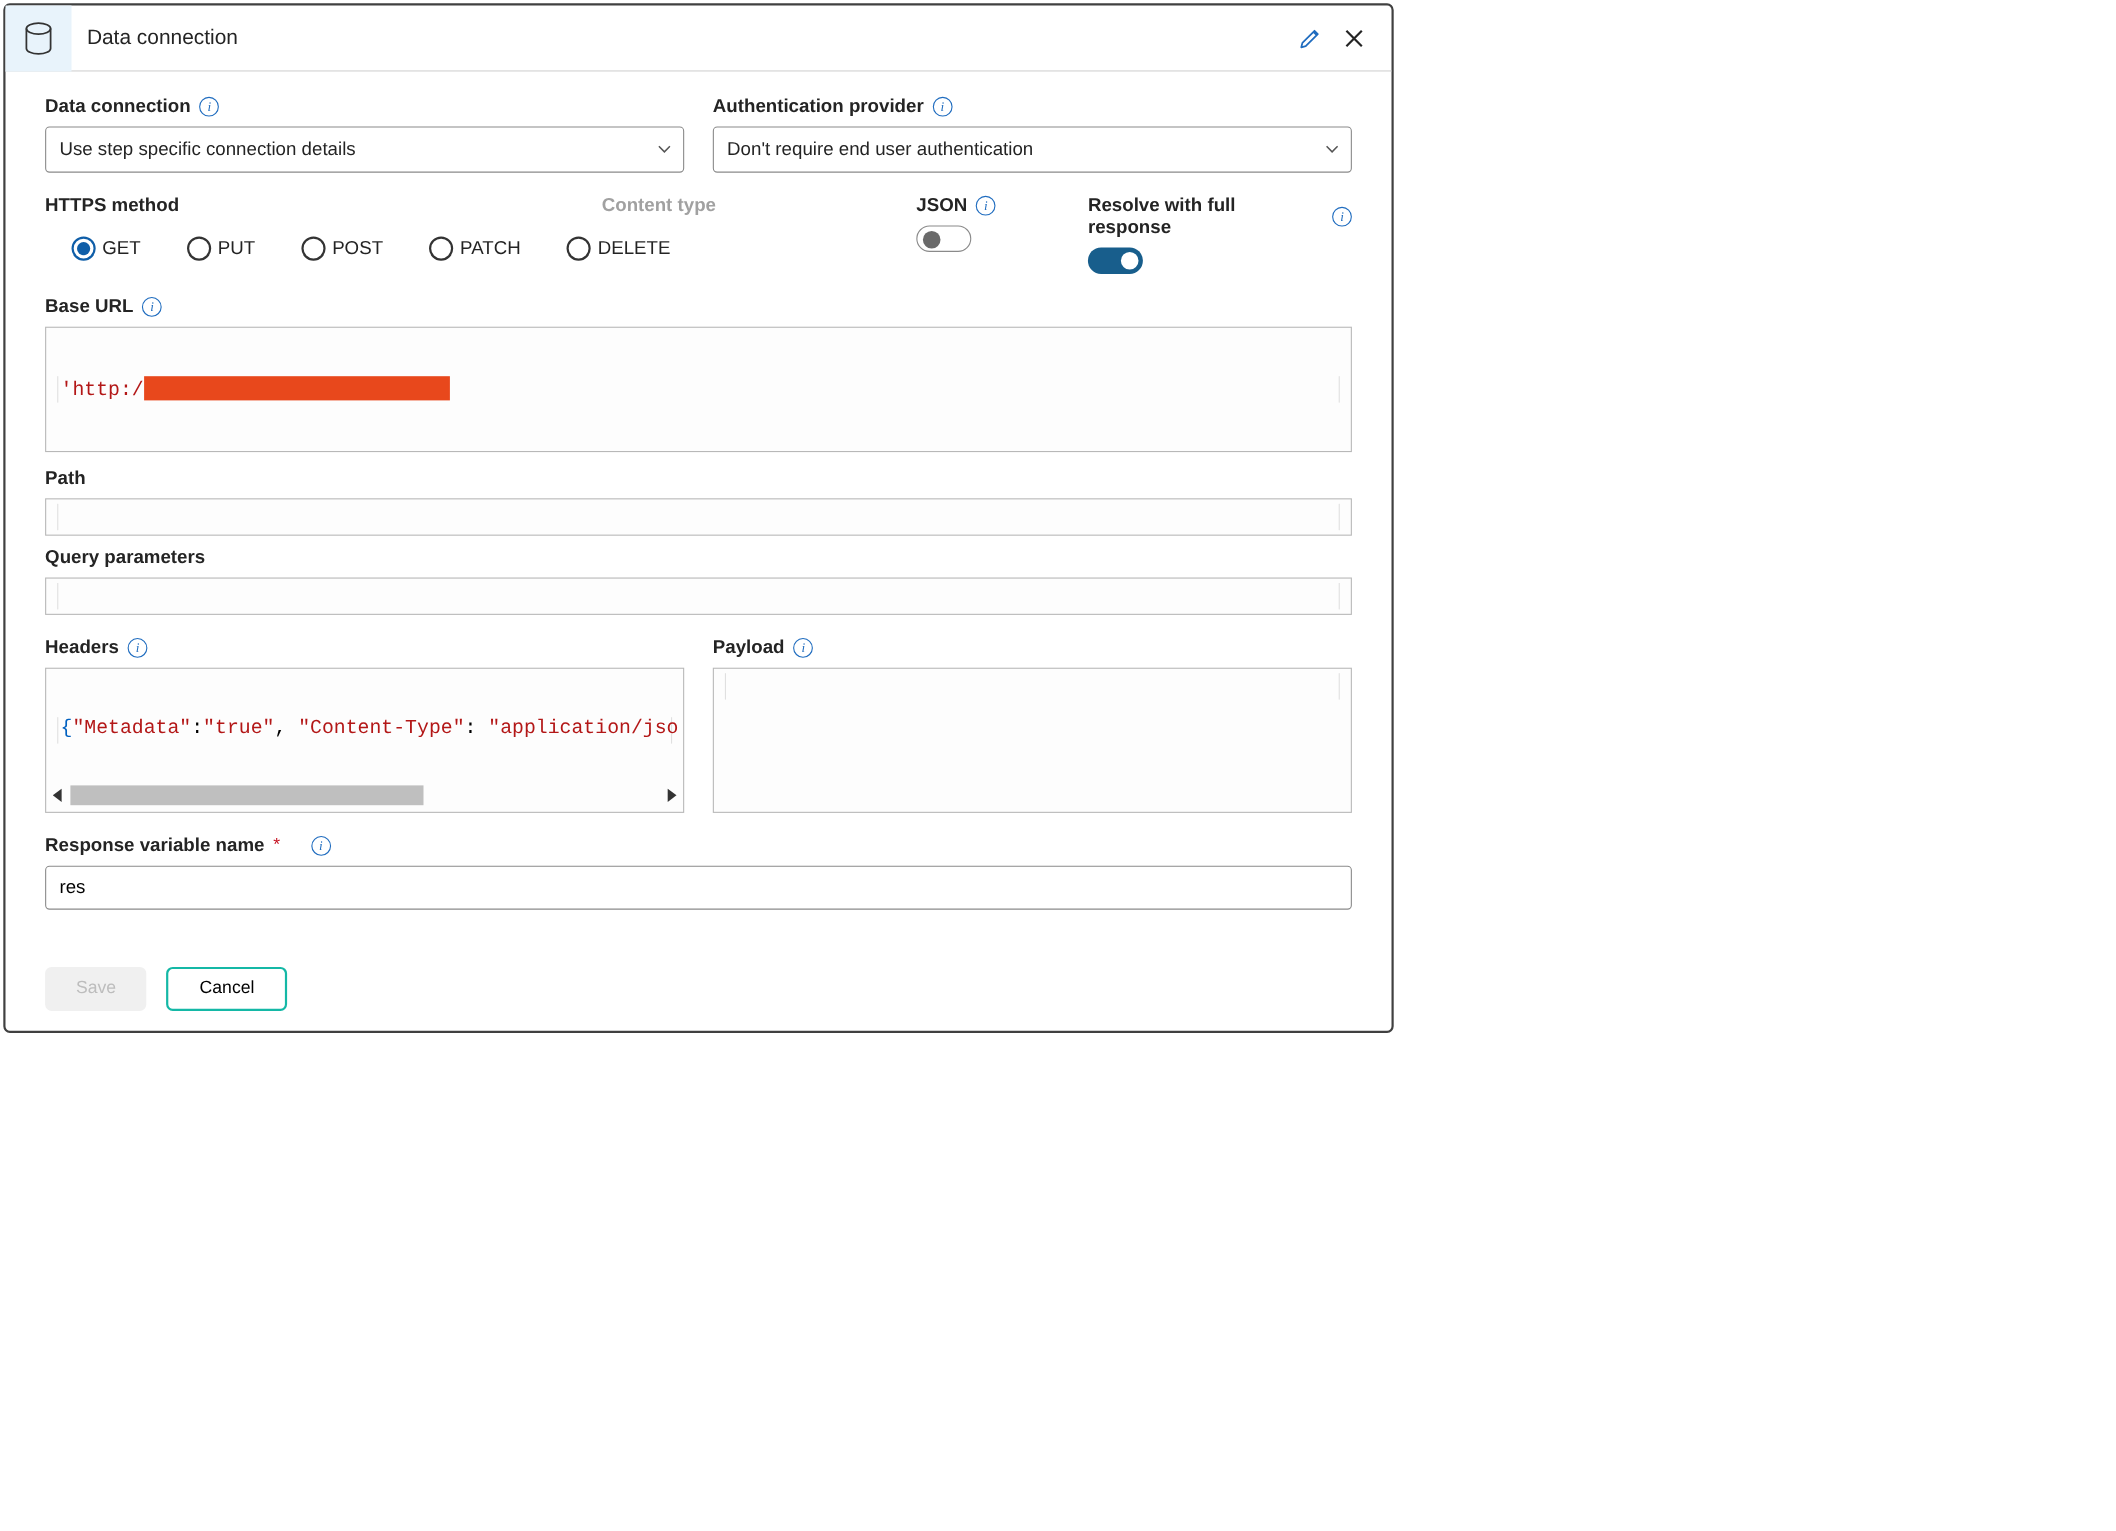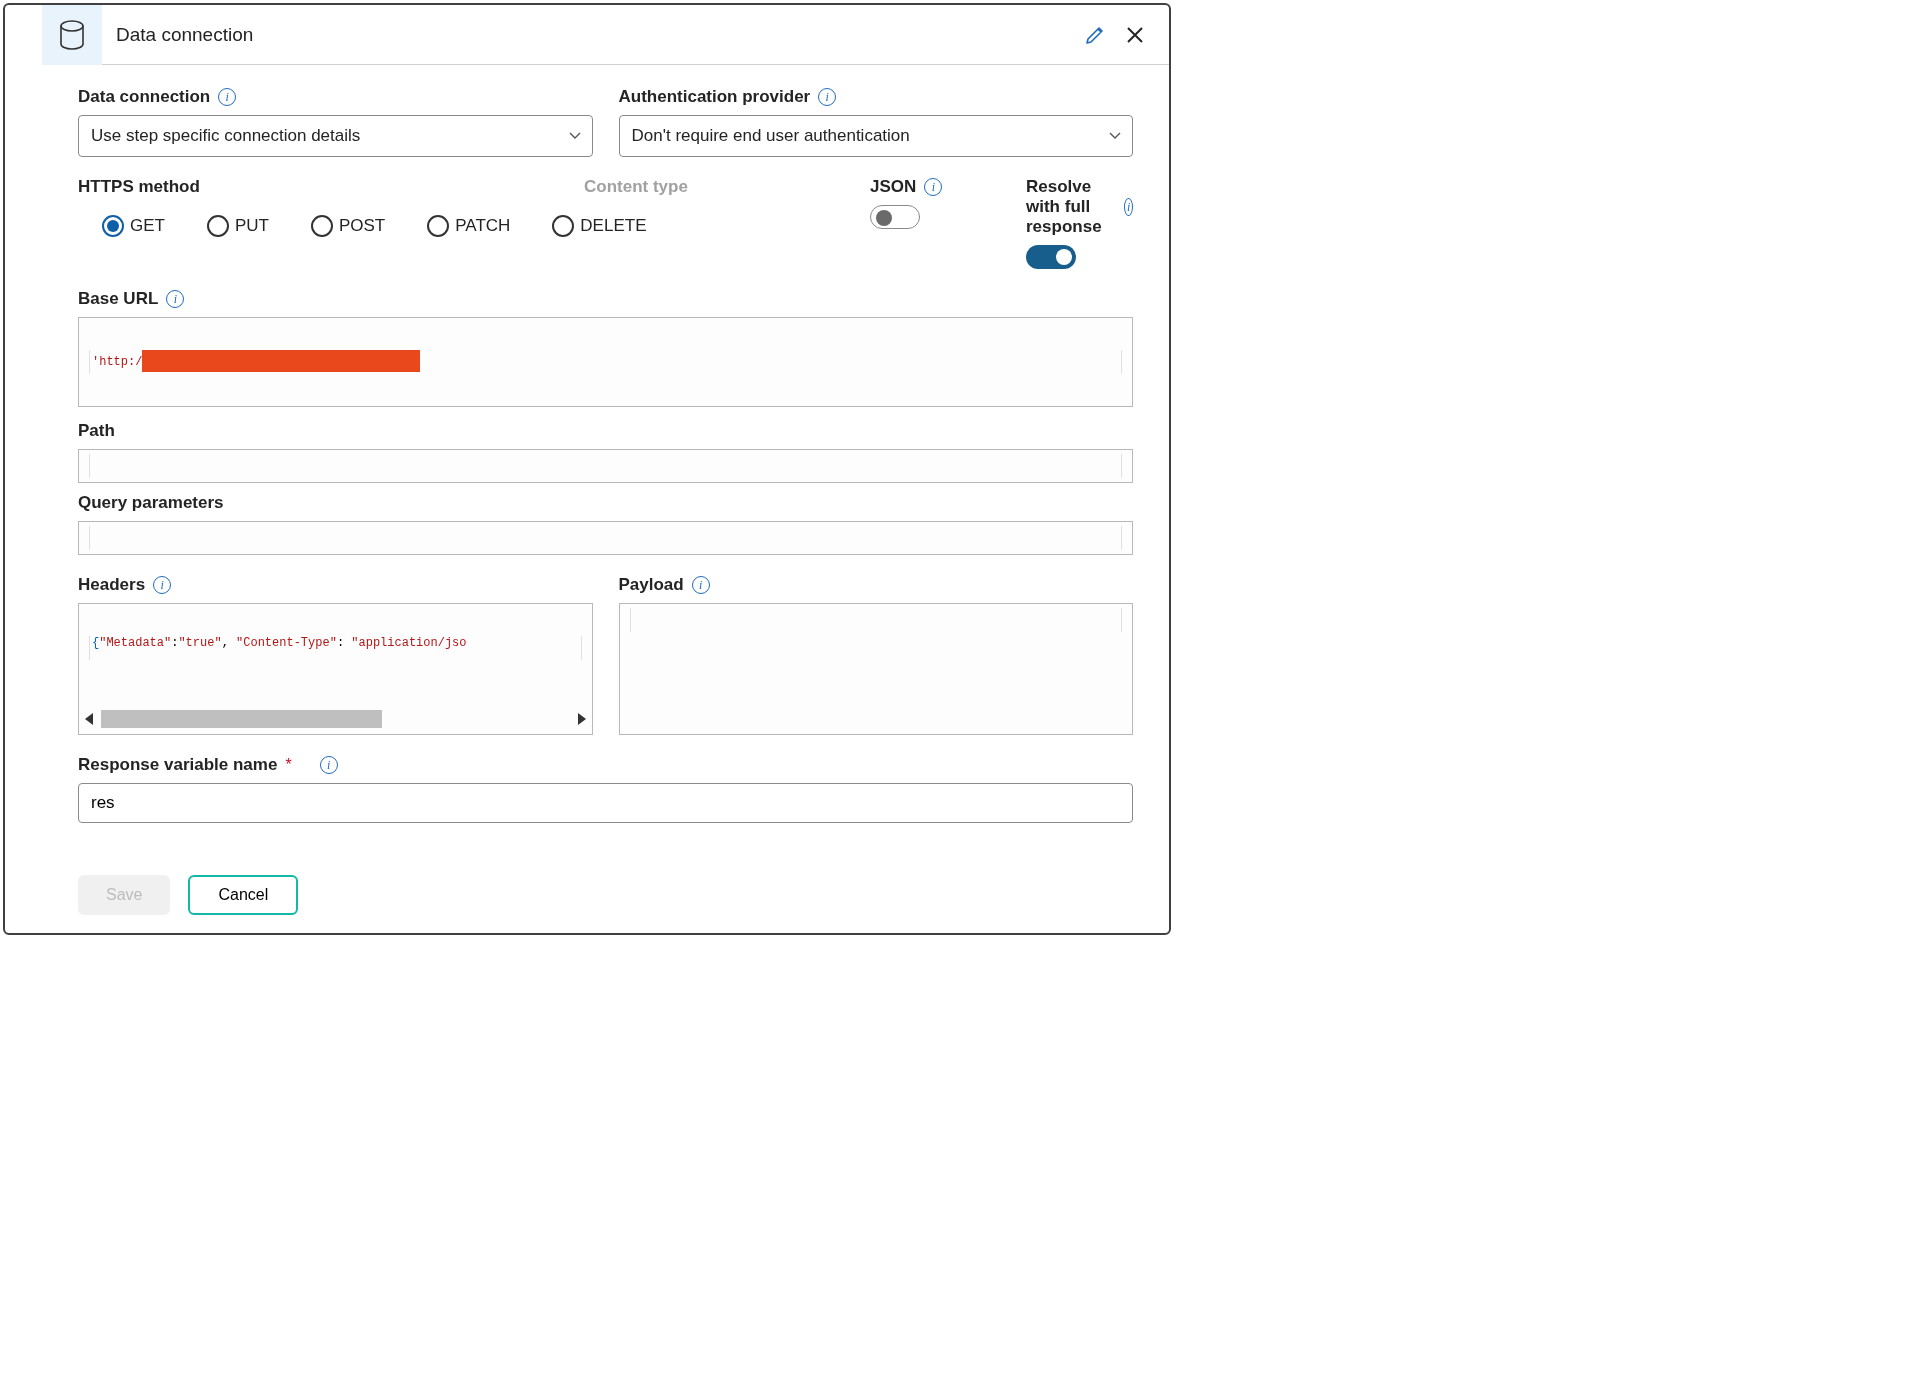--- a/index.html
+++ b/index.html
@@ -2,26 +2,25 @@
 <html><head>
 <meta charset="utf-8">
 <style>
 * { box-sizing: border-box; margin: 0; padding: 0; }
 body {
   font-family: "Segoe UI", -apple-system, sans-serif;
   background: #fff;
   color: #242424;
 }
 .modal {
-  width: 1168px;
+  width: 1264px;
   margin: 3px;
   border: 2px solid #404040;
   border-radius: 6px;
   background: #fff;
-  padding-left: 37px;
 }
 .modal-header {
   display: flex;
   align-items: center;
   height: 60px;
   border-bottom: 1px solid #d1d1d1;
   padding: 0 14px 0 0;
 }
 .modal-header .icon-box {
   width: 60px;
@@ -148,21 +147,21 @@
 .toggle.off { border: 1px solid #8a8a8a; background: #fff; }
 .toggle.off .knob { left: 5px; background: #6a6a6a; }
 .toggle.on { background: #185e8c; }
 .toggle.on .knob { right: 4px; background: #fff; }
 .code-input {
   width: 100%;
   min-height: 34px;
   border: 1px solid #b8b8b8;
   background: #fdfdfd;
   font-family: "Courier New", monospace;
-  font-size: 12px;
+  font-size: 18px;
   padding: 4px 8px;
   white-space: pre;
   overflow: hidden;
   position: relative;
 }
 .code-input.tall { height: 132px; }
 .code-input .inner {
   border-left: 1px solid #e0e0e0;
   border-right: 1px solid #e0e0e0;
   min-height: 24px;

